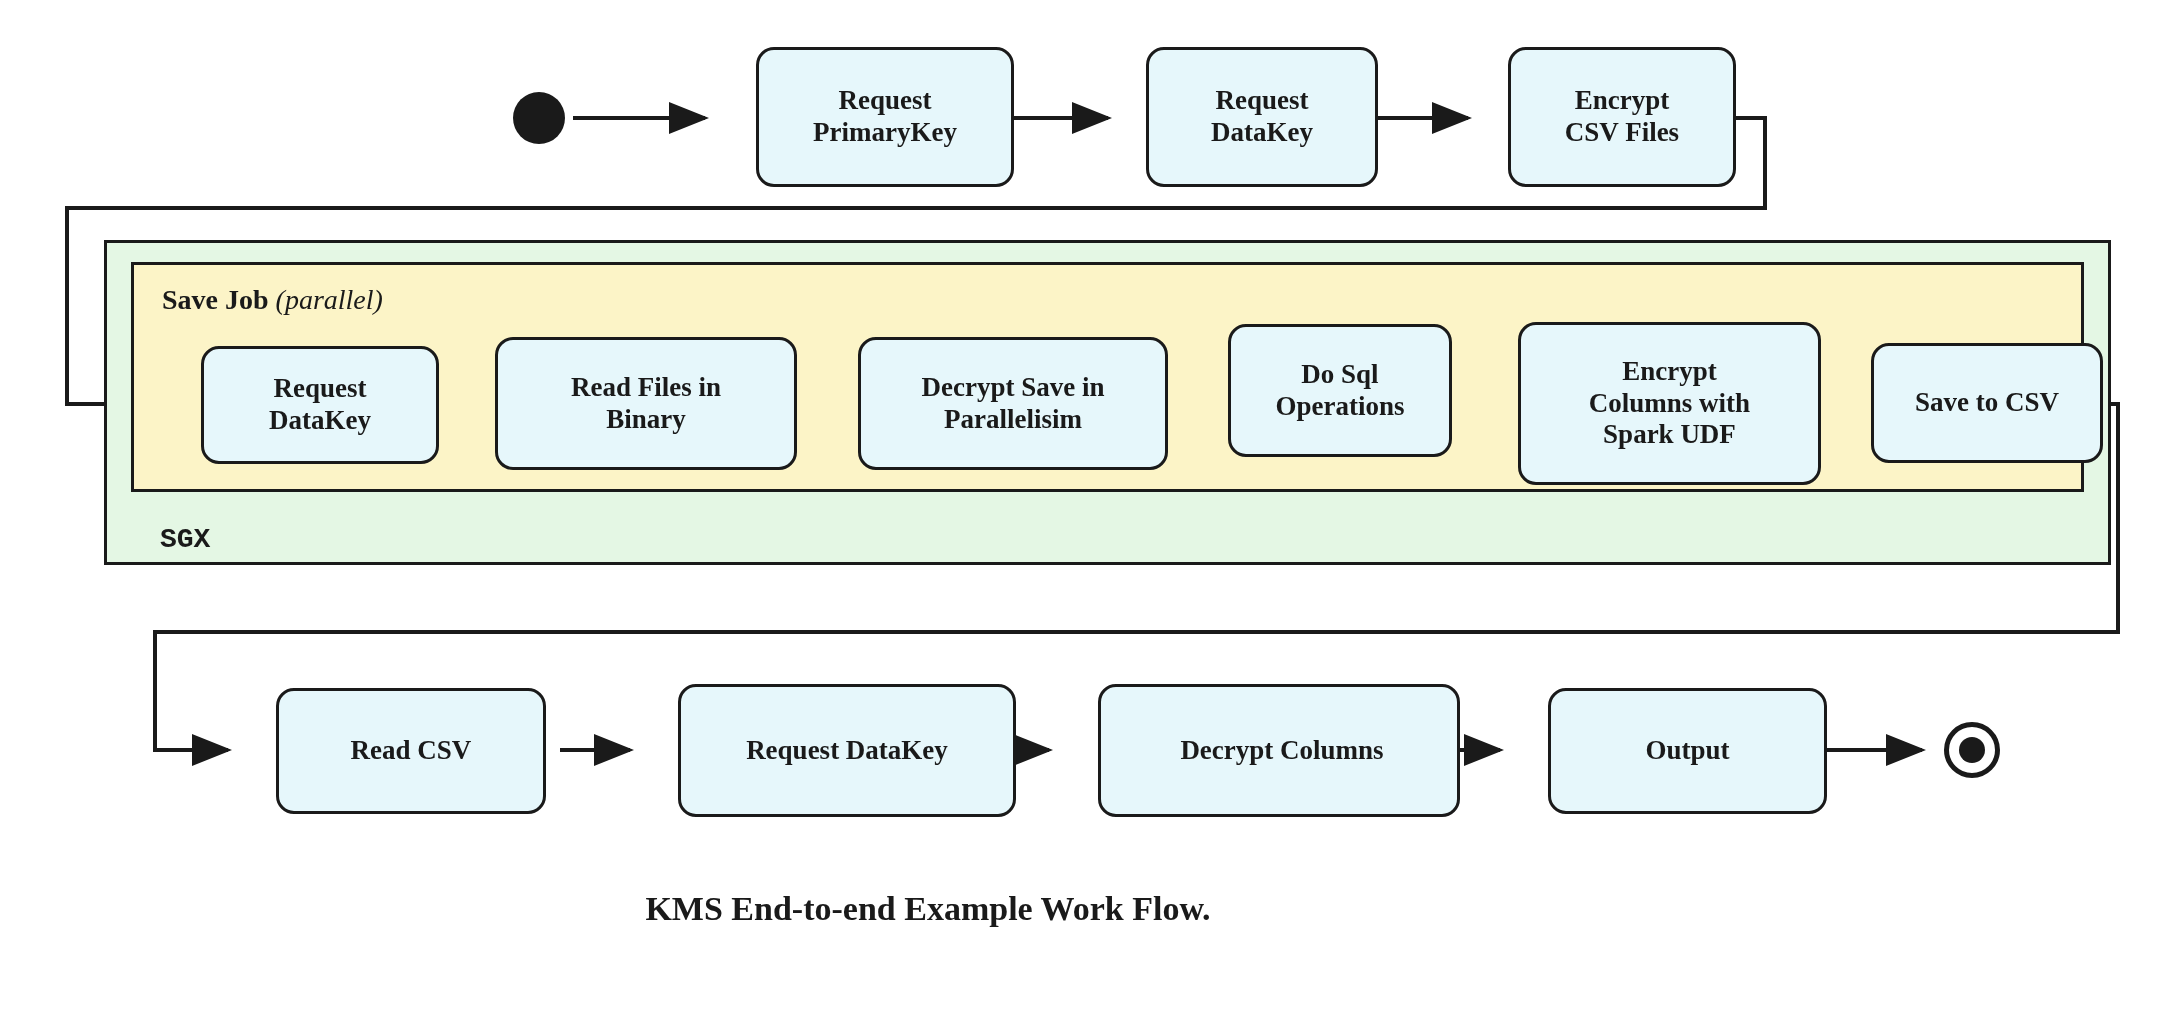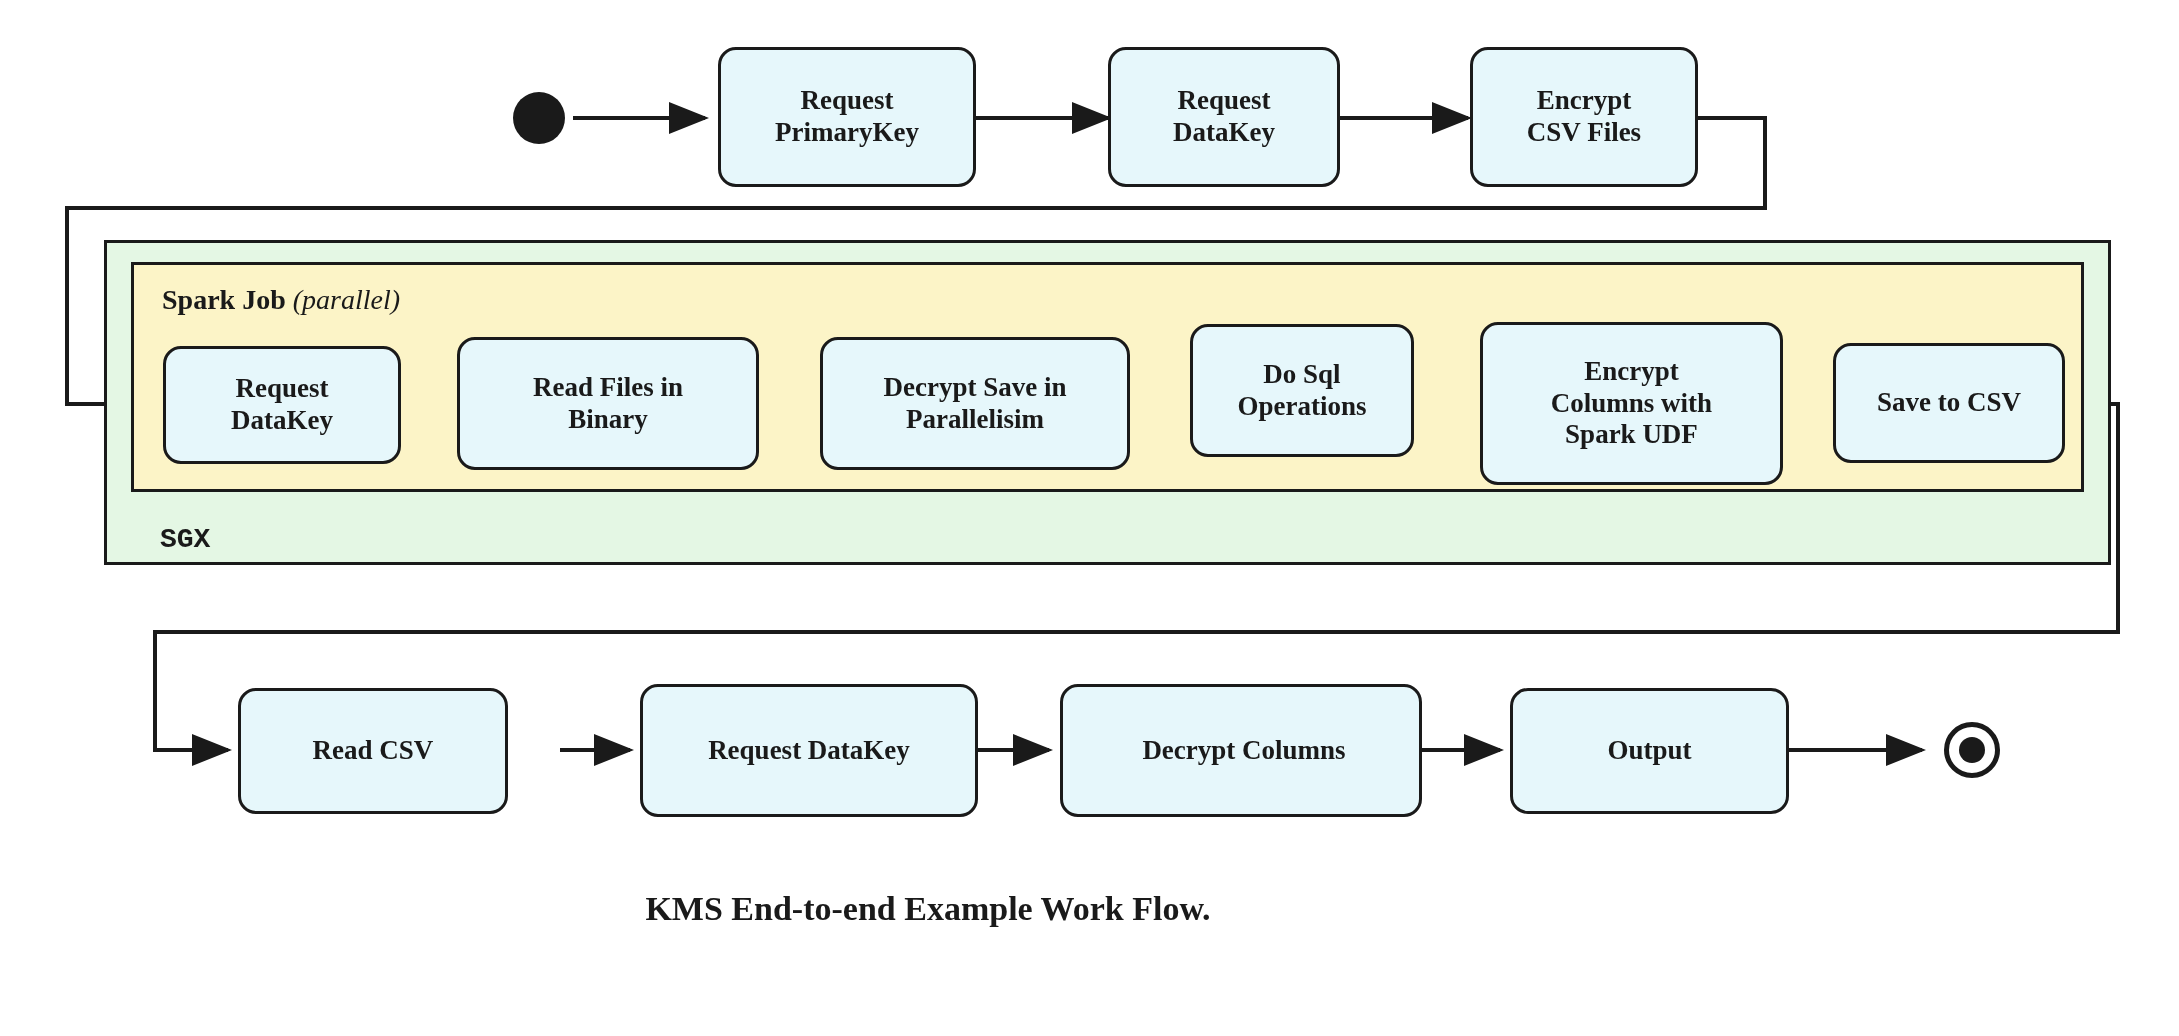--- a/index.html
+++ b/index.html
@@ -30,20 +30,21 @@
     display: flex;
     align-items: center;
     justify-content: center;
     text-align: center;
     font-weight: bold;
     font-size: 27px;
     line-height: 1.18;
     box-sizing: border-box;
     padding: 4px 8px;
     white-space: pre-line;
+    margin-left: 38px;
   }
   .sgx-box {
     position: absolute;
     background: #e4f7e4;
     border: 3px solid #1a1a1a;
     box-sizing: border-box;
   }
   .spark-box {
     position: absolute;
     background: #fcf4c7;
@@ -148,21 +149,21 @@
   <div class="node" style="left:1108px; top:47px; width:232px; height:140px;">Request
 DataKey</div>
   <div class="node" style="left:1470px; top:47px; width:228px; height:140px;">Encrypt
 CSV Files</div>
 
   <div class="sgx-box" style="left:104px; top:240px; width:2007px; height:325px;"></div>
   <div class="box-label" style="left:160px; top:524px;font-family:Liberation Mono, monospace;">SGX</div>
 
   <div class="spark-box" style="left:131px; top:262px; width:1953px; height:230px;"></div>
   <div class="box-label" style="left:162px; top:284px;">
-    <span>Spark Job</span>
+    <span>Save Job</span>
     <span class="ital">(parallel)</span>
   </div>
 
   <div class="node" style="left:163px; top:346px; width:238px; height:118px;">Request
 DataKey</div>
   <div class="node" style="left:457px; top:337px; width:302px; height:133px;">Read Files in
 Binary</div>
   <div class="node" style="left:820px; top:337px; width:310px; height:133px;">Decrypt Save in
 Parallelisim</div>
   <div class="node" style="left:1190px; top:324px; width:224px; height:133px;">Do Sql

